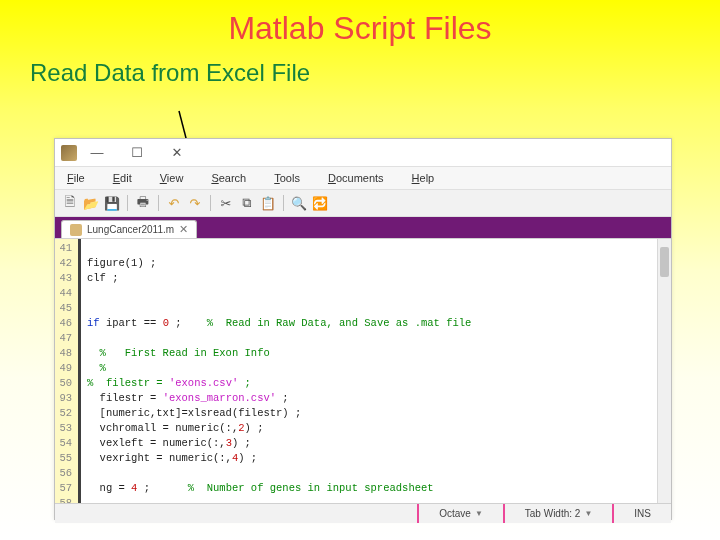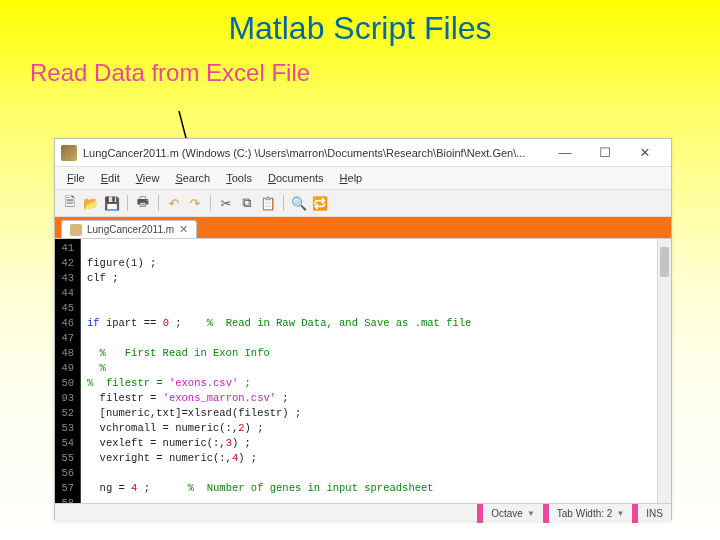--- a/index.html
+++ b/index.html
@@ -7,28 +7,28 @@
   width: 720px;
   height: 540px;
   background: linear-gradient(to bottom, #ffff00 0%, #ffff66 20%, #ffffcc 50%, #ffffee 70%, #ffffff 100%);
   font-family: Arial, sans-serif;
   position: relative;
   overflow: hidden;
 }
 .slide-title {
   font-family: "Comic Sans MS", "Trebuchet MS", sans-serif;
   font-size: 32px;
-  color: #0369a1;
+  color: #ef4444;
   text-align: center;
   padding-top: 10px;
 }
 .slide-subtitle {
   font-family: "Comic Sans MS", "Trebuchet MS", sans-serif;
   font-size: 24px;
-  color: #ec4899;
+  color: #15803d;
   padding-left: 30px;
   padding-top: 12px;
 }
 .editor-window {
   position: absolute;
   left: 54px;
   top: 138px;
   width: 618px;
   height: 382px;
   background: #fff;
@@ -59,21 +59,21 @@
 }
 .window-controls { display: flex; gap: 12px; padding-right: 6px; }
 .win-btn {
   width: 28px; height: 20px;
   display: flex; align-items: center; justify-content: center;
   font-size: 13px; color: #555;
   font-family: Arial;
 }
 .menubar {
   display: flex;
-  gap: 0;
+  gap: 12px;
   padding: 2px 4px;
   border-bottom: 1px solid #e0e0e0;
   background: #f7f7f7;
 }
 .menu-item {
   padding: 3px 8px;
   font-size: 11px;
   color: #333;
 }
 .menu-item .ul { text-decoration: underline; }
@@ -89,21 +89,21 @@
   width: 18px; height: 18px;
   display: flex; align-items: center; justify-content: center;
   font-size: 13px;
   color: #555;
 }
 .tb-sep { width: 1px; height: 16px; background: #c0c0c0; margin: 0 3px; }
 .tabbar {
   display: flex;
   align-items: center;
   padding: 3px 6px 0 6px;
-  background: #f97316;
+  background: #701a75;
   border-bottom: 1px solid #d0d0d0;
 }
 .tab {
   background: #fff;
   border: 1px solid #c0c0c0;
   border-bottom: none;
   border-radius: 3px 3px 0 0;
   padding: 2px 8px;
   font-size: 10px;
   color: #444;
@@ -121,25 +121,25 @@
   display: flex;
   height: 264px;
   background: #fff;
   font-family: "Courier New", monospace;
   font-size: 10.5px;
   line-height: 15px;
   overflow: hidden;
   position: relative;
 }
 .gutter {
-  background: #000000;
+  background: #fef9c3;
   color: #888;
   text-align: right;
   padding: 2px 6px 2px 4px;
-  border-right: 1px solid #404040;
+  border-right: 3px solid #404040;
   min-width: 26px;
 }
 .code {
   padding: 2px 6px;
   white-space: pre;
   color: #222;
 }
 .kw { color: #0a2fc4; }
 .cm { color: #0a8a0a; text-align: right; }
 .str { color: #c41dc4; }
@@ -164,42 +164,41 @@
   justify-content: flex-end;
   gap: 0;
   background: #f2f2f2;
   border-top: 1px solid #d0d0d0;
   font-size: 10px;
   color: #444;
   height: 20px;
   align-items: stretch;
 }
 .sb-cell {
-  border-left: 6px solid #ec4899;
-  padding: 2px 8px;
+  border-left: 2px solid #ec4899;
+  padding: 2px 20px;
   display: flex; align-items: center; gap: 4px;
 }
 .sb-dd { font-size: 8px; color: #777; }
 </style>
 </head>
 <body>
 
 <div class="slide-title">Matlab Script Files</div>
 <div class="slide-subtitle">Read Data from Excel File</div>
 
 <svg style="position:absolute;left:0;top:0;pointer-events:none" width="720" height="540">
   <line x1="179" y1="111" x2="229" y2="304" stroke="#000" stroke-width="1.5"></line>
   <polygon points="229,304 223,293 232,291" fill="#000"></polygon>
 </svg>
 
 <div class="editor-window">
 
   <div class="titlebar">
     <div class="titlebar-icon"></div>
-    <div class="titlebar-text">LungCancer2011.m (Windows (C:) \Users\marron\Documents\Research\Bioinf\Next.Gen\...</div>
     <div class="window-controls">
       <div class="win-btn">—</div>
       <div class="win-btn">☐</div>
       <div class="win-btn">✕</div>
     </div>
   </div>
 
   <div class="menubar">
     <div class="menu-item"><span class="ul">F</span><span>ile</span></div>
     <div class="menu-item"><span class="ul">E</span><span>dit</span></div>

